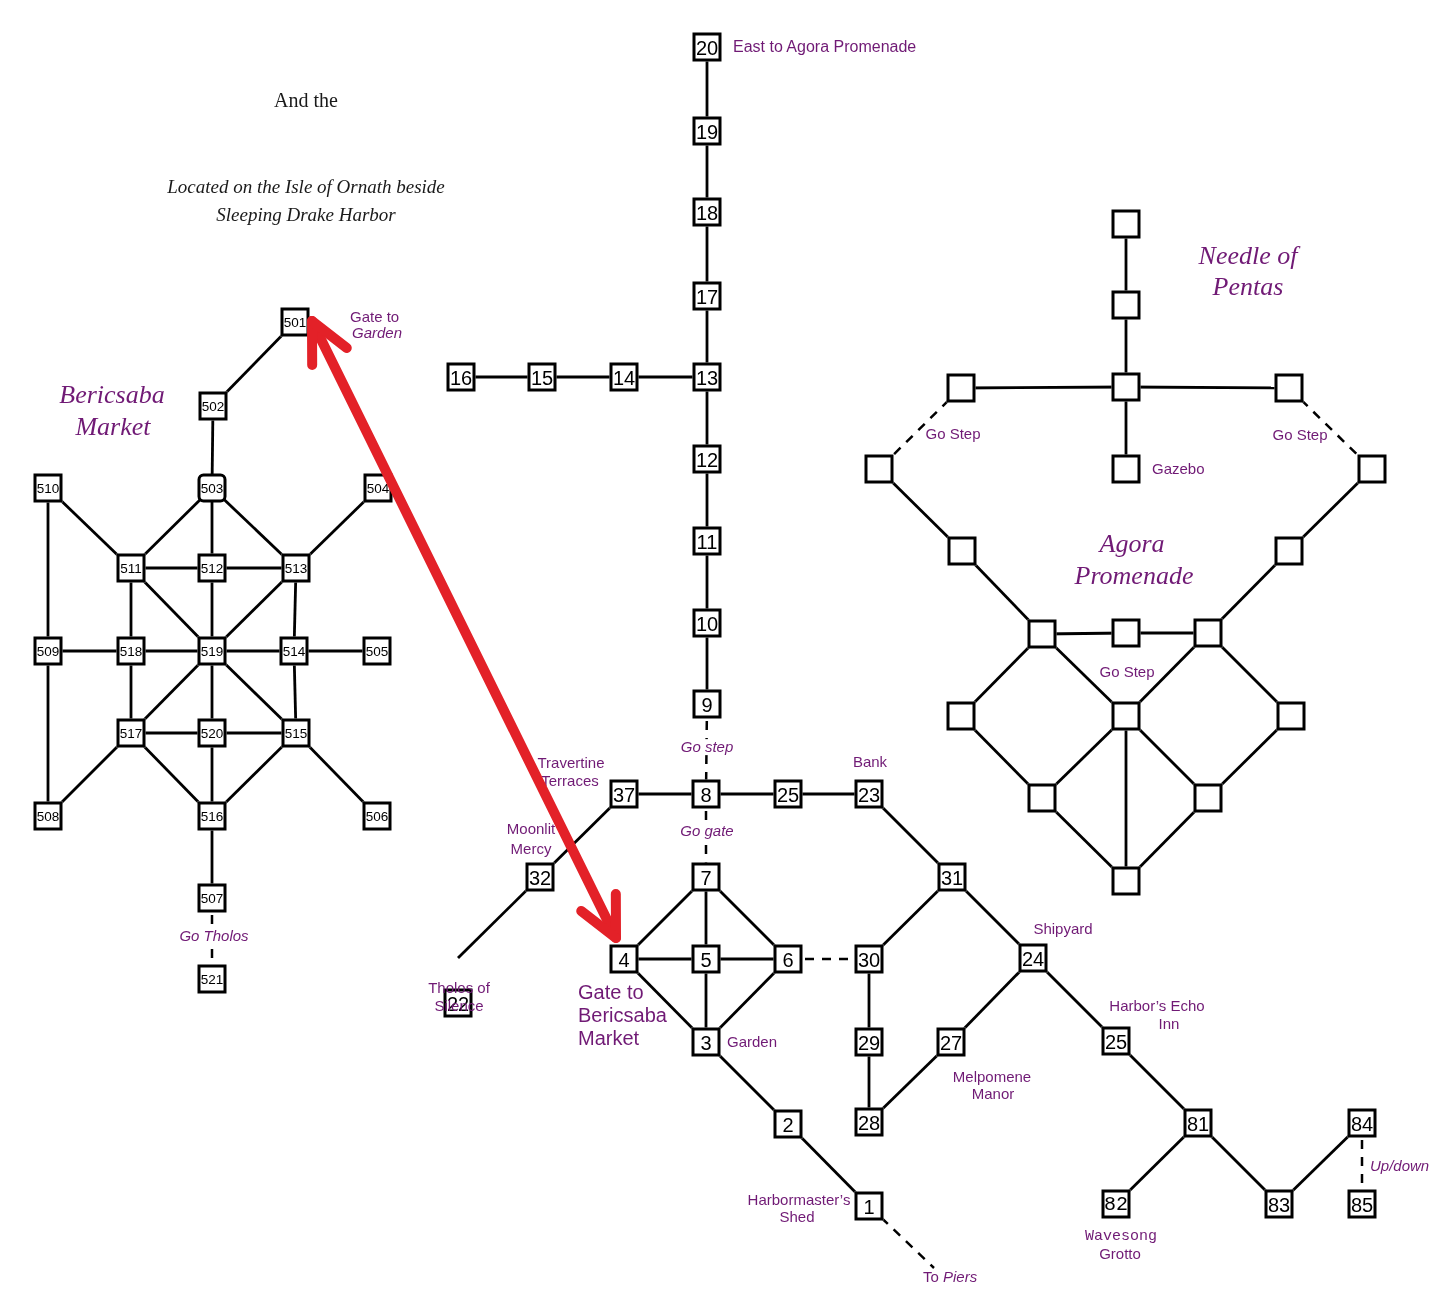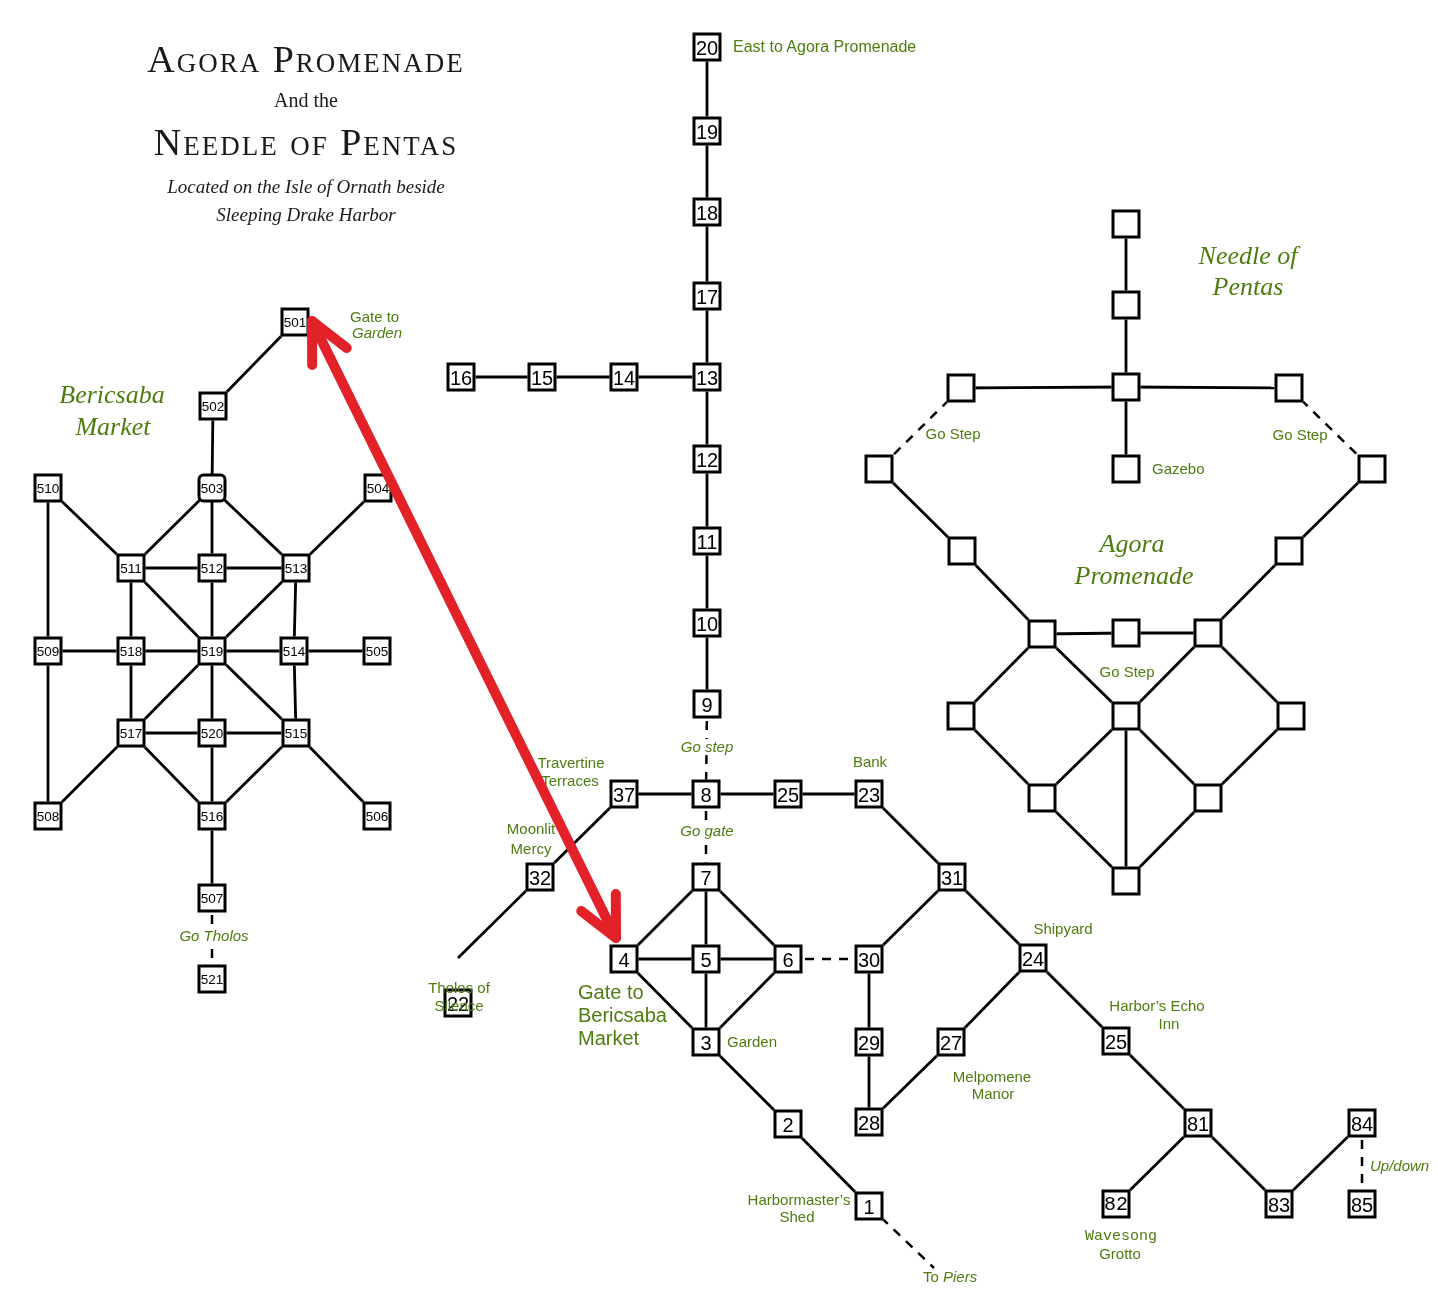--- a/index.html
+++ b/index.html
@@ -6,21 +6,21 @@
   #canvas{position:relative;width:1438px;height:1314px;background:#ffffff;overflow:hidden;
           font-family:"Liberation Sans",sans-serif;}
   svg.layer{position:absolute;left:0;top:0;pointer-events:none;}
   #edges-layer{z-index:1;}
   #arrow-layer{z-index:4;}
   .room{position:absolute;width:29px;height:29px;box-sizing:border-box;border:3px solid #000;
         background:#fff;display:flex;align-items:center;justify-content:center;
         font:20px/1 "Liberation Sans",sans-serif;color:#000;
         transform:translate(-50%,-50%);z-index:2;}
   .room.f3{font-size:13.5px;}
-  .lbl{position:absolute;font:15px/1.05 "Liberation Sans",sans-serif;color:#4d7c0f;
+  .lbl{position:absolute;font:15px/1.05 "Liberation Sans",sans-serif;color:#701a75;
        white-space:nowrap;transform:translate(-50%,-50%);z-index:3;}
   .lbl.left{transform:translate(0,-50%);}
   .lbl.i{font-style:italic;}
   .lbl.wbg{background:#fff;padding:0 4px;}
   .lbl.region{font:italic 26px "Liberation Serif",serif;}
   .lbl.big{font-size:20px;}
   .lbl.e16{font-size:16px;}
   .hdr{position:absolute;left:306px;transform:translateX(-50%);text-align:center;
        white-space:nowrap;color:#1a1a1a;z-index:3;}
   #title-line1{top:40px;font:38px/1 "Liberation Serif",serif;font-variant:small-caps;letter-spacing:2px;}
@@ -130,23 +130,21 @@
       <line x1="961" y1="716" x2="1042" y2="798" stroke="#000000" stroke-width="2.8"></line>
       <line x1="1291" y1="716" x2="1208" y2="633" stroke="#000000" stroke-width="2.8"></line>
       <line x1="1291" y1="716" x2="1208" y2="798" stroke="#000000" stroke-width="2.8"></line>
       <line x1="1126" y1="716" x2="1042" y2="798" stroke="#000000" stroke-width="2.8"></line>
       <line x1="1126" y1="716" x2="1208" y2="798" stroke="#000000" stroke-width="2.8"></line>
       <line x1="1126" y1="716" x2="1126" y2="881" stroke="#000000" stroke-width="2.8"></line>
       <line x1="1042" y1="798" x2="1126" y2="881" stroke="#000000" stroke-width="2.8"></line>
       <line x1="1208" y1="798" x2="1126" y2="881" stroke="#000000" stroke-width="2.8"></line>
     </svg>
 
-  <div class="hdr" id="title-line1">Agora Promenade</div>
   <div class="hdr" id="title-line2">And the</div>
-  <div class="hdr" id="title-line3">Needle of Pentas</div>
   <div class="hdr" id="subtitle-line1">Located on the Isle of Ornath beside</div>
   <div class="hdr" id="subtitle-line2">Sleeping Drake Harbor</div>
 
   <div id="rooms-host">
       <div class="room" style="left: 707px; top: 47px;">20</div>
       <div class="room" style="left: 707px; top: 131px; text-align: right;">19</div>
       <div class="room" style="left: 707px; top: 212px;">18</div>
       <div class="room" style="left: 707px; top: 296px;">17</div>
       <div class="room" style="left: 707px; top: 377px;">13</div>
       <div class="room" style="left: 461px; top: 377px;">16</div>

